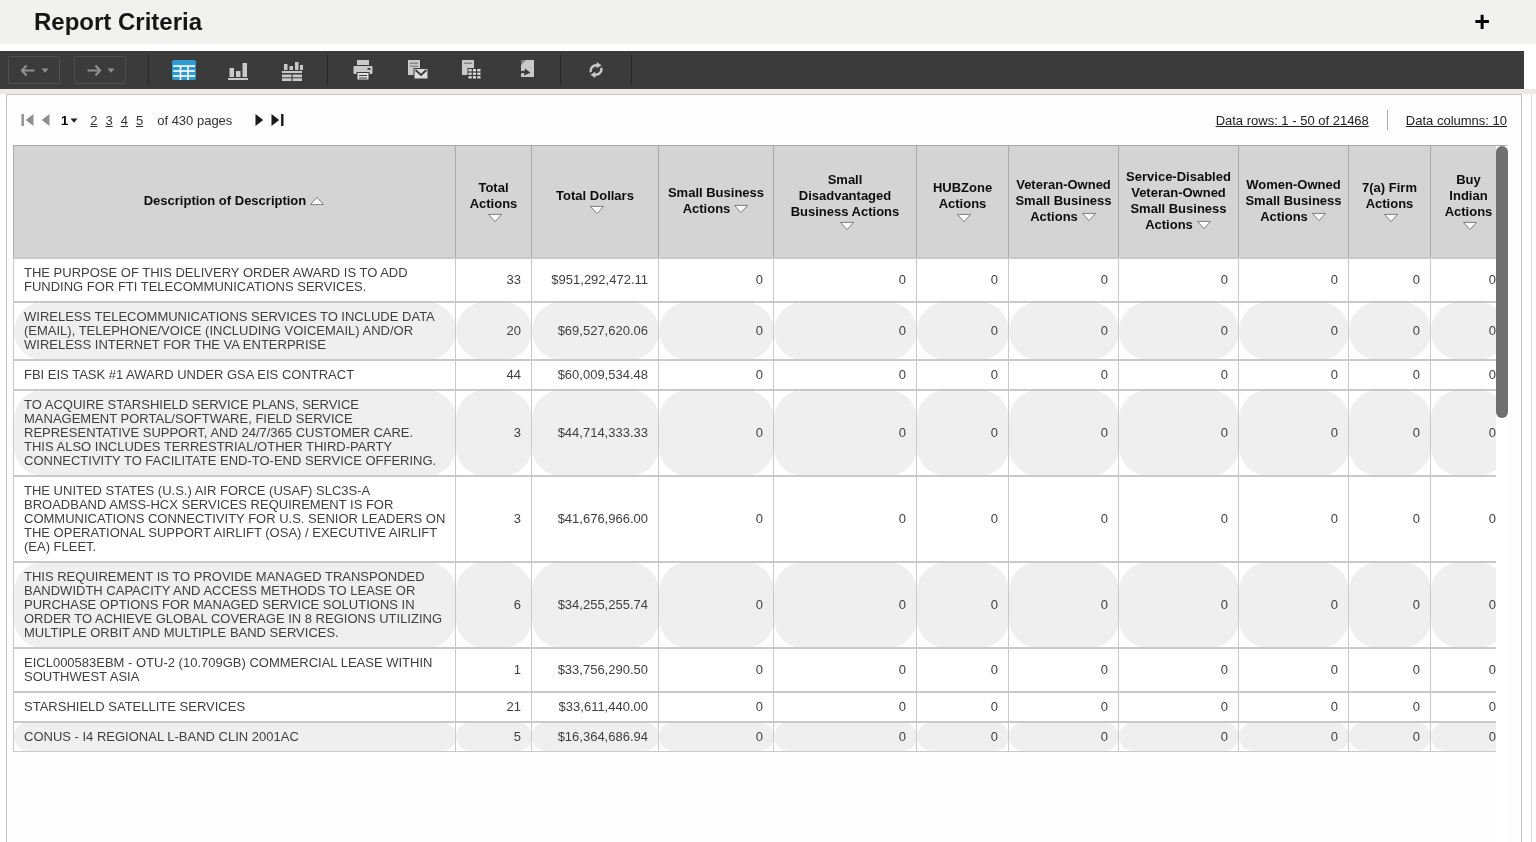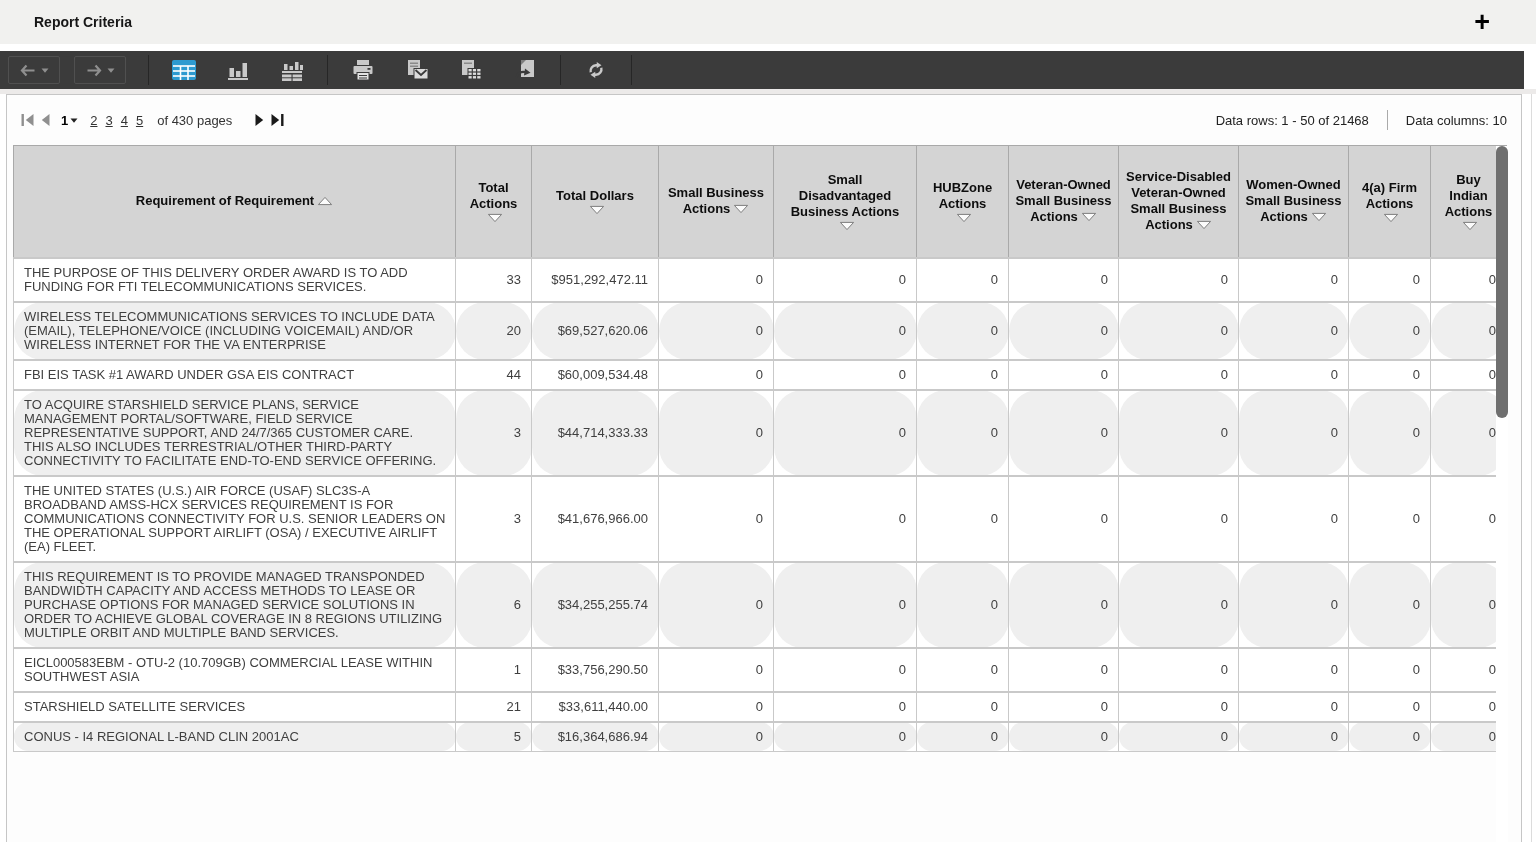--- a/index.html
+++ b/index.html
@@ -6,21 +6,21 @@
   html,body { margin:0; padding:0; }
   body {
     width:1536px; height:842px; overflow:hidden; background:#fff;
     font-family:"Liberation Sans", sans-serif; color:#333;
   }
   
   .topbar {
     height:44px; background:#f1f1ef; display:flex; align-items:center;
   }
   .topbar .title {
-    margin-left:34px; font-size:14px; font-weight:bold; color:#161616;
+    margin-left:34px; font-size:24px; font-weight:bold; color:#161616;
   }
   .topbar .add-btn {
     margin-left:auto; margin-right:46px; font-size:27px; font-weight:bold;
     color:#000; line-height:1; cursor:pointer; user-select:none;
   }
   .top-gap { height:7px; background:#fff; }
   
   .toolbar {
     height:38px; margin-right:12px; background:#3b3b3b;
     display:flex; align-items:center; padding-left:8px;
@@ -42,21 +42,21 @@
     border:1px solid #c6c6c6; border-bottom:none; background:#fdfdfd; overflow:hidden;
   }
   .pagination {
     height:50px; display:flex; align-items:center; padding:0 14px; font-size:13px; color:#333;
   }
   .pg-ctl { display:flex; align-items:center; margin-right:7px; cursor:pointer; background:none; border:none; padding:0; }
   .pg-cur { font-weight:bold; color:#000; margin:0 2px 0 4px; }
   .pg-caret { margin-right:8px; cursor:pointer; display:flex; align-items:center; }
   .pg-link { color:#333; text-decoration:underline; margin:0 4px; cursor:pointer; }
   .pg-of { margin-left:10px; margin-right:23px; }
-  .pg-right { margin-left:auto; display:flex; align-items:center; color:#222; }
+  .pg-right { margin-left:auto; display:flex; align-items:center; color:#222;text-decoration:underline; }
   .pg-divider { width:1px; height:20px; background:#aaa; margin:0 18px; }
   
   .table-wrap { margin-left:6px; }
   table {
     border-collapse:collapse; table-layout:fixed; width:1479px;
     font-size:13px; background:#fff;
   }
   thead th {
     background:#d4d4d4; border:1px solid #a9a9a9; font-weight:bold; color:#0d0d0d;
     text-align:center; vertical-align:middle; padding:4px 6px; line-height:16px;
@@ -243,21 +243,21 @@
       <span>Data rows: 1 - 50 of 21468</span>
       <div class="pg-divider"></div>
       <span>Data columns: 10</span>
     </div>
   </div>
 
   <div class="table-wrap">
     <table>
       <thead>
         <tr id="header-row">
-            <th class="col-description"><span>Requirement of Requirement</span><svg class="tri-svg" width="16" height="10" viewBox="0 0 16 10">
+            <th class="col-description"><span>Description of Description</span><svg class="tri-svg" width="16" height="10" viewBox="0 0 16 10">
                 <path d="M8 1.4 L14.6 8.6 L1.4 8.6 Z"></path>
               </svg></th>
             <th class="col-total_actions"><span>Total Actions</span><div class="tri-below"><svg class="tri-svg" width="16" height="10" viewBox="0 0 16 10">
                   <path d="M1.4 1.4 L14.6 1.4 L8 8.6 Z"></path>
                 </svg></div></th>
             <th class="col-total_dollars"><span>Total Dollars</span><div class="tri-below"><svg class="tri-svg" width="16" height="10" viewBox="0 0 16 10">
                   <path d="M1.4 1.4 L14.6 1.4 L8 8.6 Z"></path>
                 </svg></div></th>
             <th class="col-small_business"><span>Small Business Actions</span><svg class="tri-svg" width="16" height="10" viewBox="0 0 16 10">
                 <path d="M1.4 1.4 L14.6 1.4 L8 8.6 Z"></path>
@@ -270,21 +270,21 @@
                 </svg></div></th>
             <th class="col-veteran_owned"><span>Veteran-Owned Small Business Actions</span><svg class="tri-svg" width="16" height="10" viewBox="0 0 16 10">
                 <path d="M1.4 1.4 L14.6 1.4 L8 8.6 Z"></path>
               </svg></th>
             <th class="col-service_disabled"><span>Service-Disabled Veteran-Owned Small Business Actions</span><svg class="tri-svg" width="16" height="10" viewBox="0 0 16 10">
                 <path d="M1.4 1.4 L14.6 1.4 L8 8.6 Z"></path>
               </svg></th>
             <th class="col-women_owned"><span>Women-Owned Small Business Actions</span><svg class="tri-svg" width="16" height="10" viewBox="0 0 16 10">
                 <path d="M1.4 1.4 L14.6 1.4 L8 8.6 Z"></path>
               </svg></th>
-            <th class="col-firm_8a"><span>4(a) Firm Actions</span><div class="tri-below"><svg class="tri-svg" width="16" height="10" viewBox="0 0 16 10">
+            <th class="col-firm_8a"><span>7(a) Firm Actions</span><div class="tri-below"><svg class="tri-svg" width="16" height="10" viewBox="0 0 16 10">
                   <path d="M1.4 1.4 L14.6 1.4 L8 8.6 Z"></path>
                 </svg></div></th>
             <th class="col-buy_indian"><span>Buy Indian Actions</span><div class="tri-below"><svg class="tri-svg" width="16" height="10" viewBox="0 0 16 10">
                   <path d="M1.4 1.4 L14.6 1.4 L8 8.6 Z"></path>
                 </svg></div></th>
           </tr>
       </thead>
       <tbody id="table-body">
           <tr>
             <td class="desc col-description">THE PURPOSE OF THIS DELIVERY ORDER AWARD IS TO ADD FUNDING FOR FTI TELECOMMUNICATIONS SERVICES.</td>

